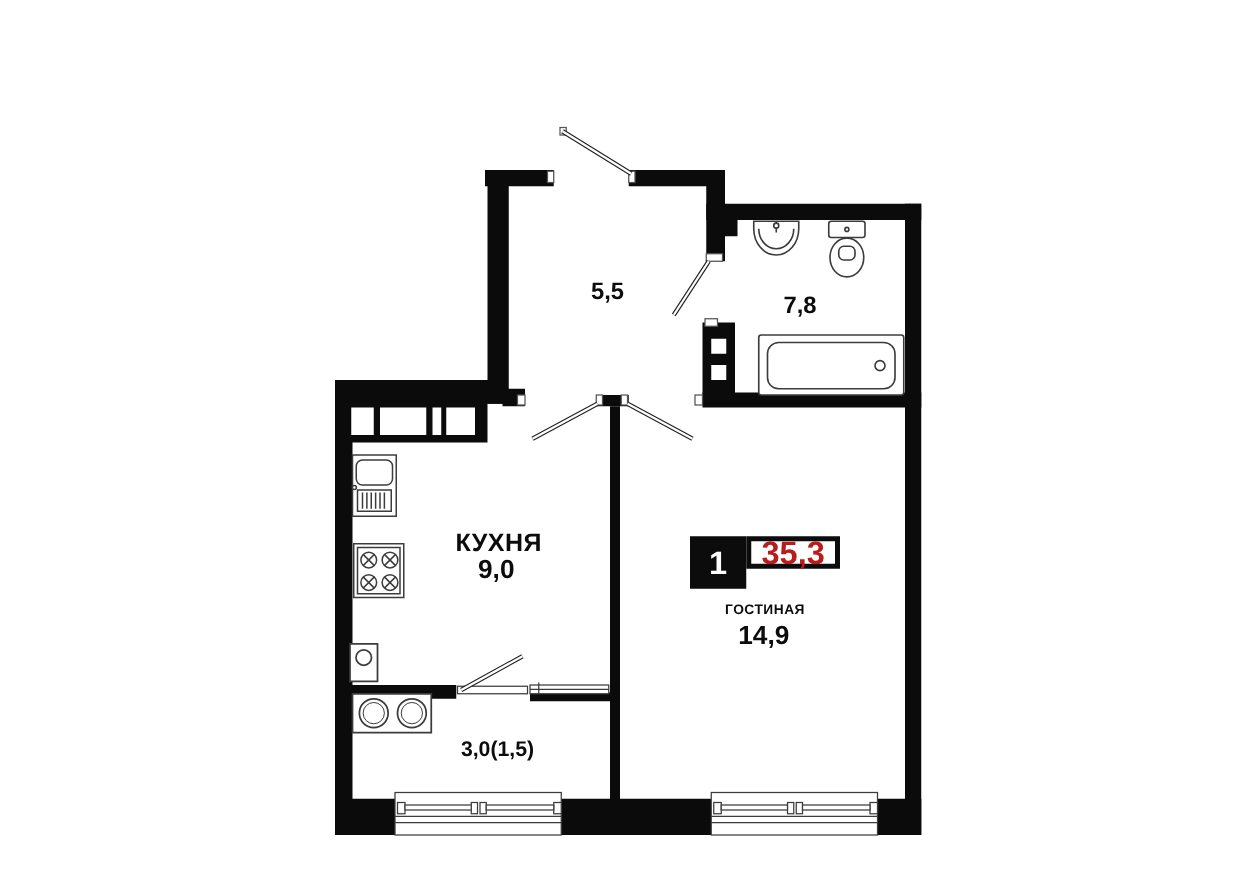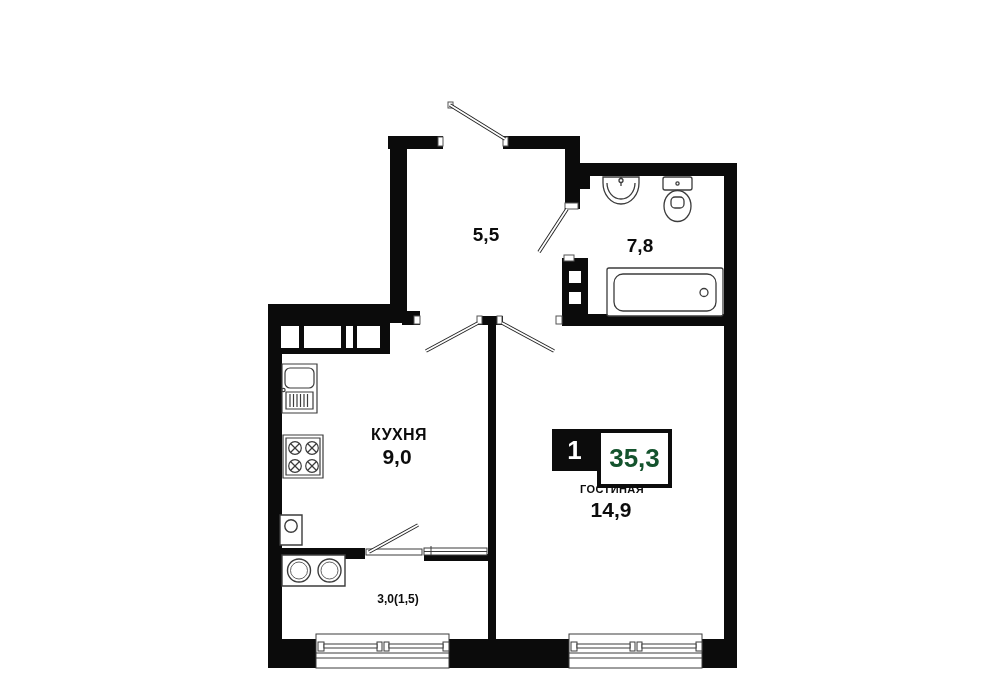--- a/index.html
+++ b/index.html
@@ -27,23 +27,23 @@
   .room-name{font-size:11px;letter-spacing:0.4px;}
 
   
   .badge{position:absolute;left:552px;top:393px;width:120px;height:42px;display:flex;}
   .badge-rooms{
     width:45px;height:42px;background:#0c0c0c;color:#ffffff;
     display:flex;align-items:center;justify-content:center;
     font-size:26px;font-weight:bold;
   }
   .badge-area{
-    flex:1;height:59px;box-sizing:border-box;background:#ffffff;border:4px solid #0c0c0c;
+    flex:1;height:26px;box-sizing:border-box;background:#ffffff;border:4px solid #0c0c0c;
     display:flex;align-items:center;justify-content:center;
-    font-size:26px;font-weight:bold;color:#14532d;
+    font-size:26px;font-weight:bold;color:#b91c1c;
   }
 </style>
 </head>
 <body>
 
 <div class="stage">
 
   <svg class="plan-svg" width="1006" height="700" viewBox="0 0 1006 700">
 
     <g fill="#0b0b0b">
@@ -212,25 +212,25 @@
       <circle cx="329.5" cy="534.5" r="11.5"></circle>
       <circle cx="299" cy="534.5" r="8.5" stroke-width="0.8"></circle>
       <circle cx="329.5" cy="534.5" r="8.5" stroke-width="0.8"></circle>
     </g>
   </svg>
 
   <div class="lbl lbl-big" style="left:486px;top:198px;">5,5</div>
 
   <div class="lbl lbl-big" style="left:640px;top:209px;">7,8</div>
 
-  <div class="lbl room-name" style="left:399px;top:399px;font-size:16px;">КУХНЯ</div>
+  <div class="lbl room-name" style="left:399px;top:399px;font-size:20px;">КУХНЯ</div>
   <div class="lbl lbl-med" style="left:397px;top:420px;">9,0</div>
 
   <div class="badge">
     <div class="badge-rooms">1</div>
     <div class="badge-area">35,3</div>
   </div>
 
   <div class="lbl room-name" style="left:612px;top:453px;">ГОСТИНАЯ</div>
   <div class="lbl lbl-med" style="left:611px;top:473px;text-align:right;">14,9</div>
 
-  <div class="lbl" style="left:398px;top:563px;font-size:12px;">3,0(1,5)</div>
+  <div class="lbl" style="left:398px;top:563px;font-size:17px;">3,0(1,5)</div>
 </div>
 
 </body></html>

